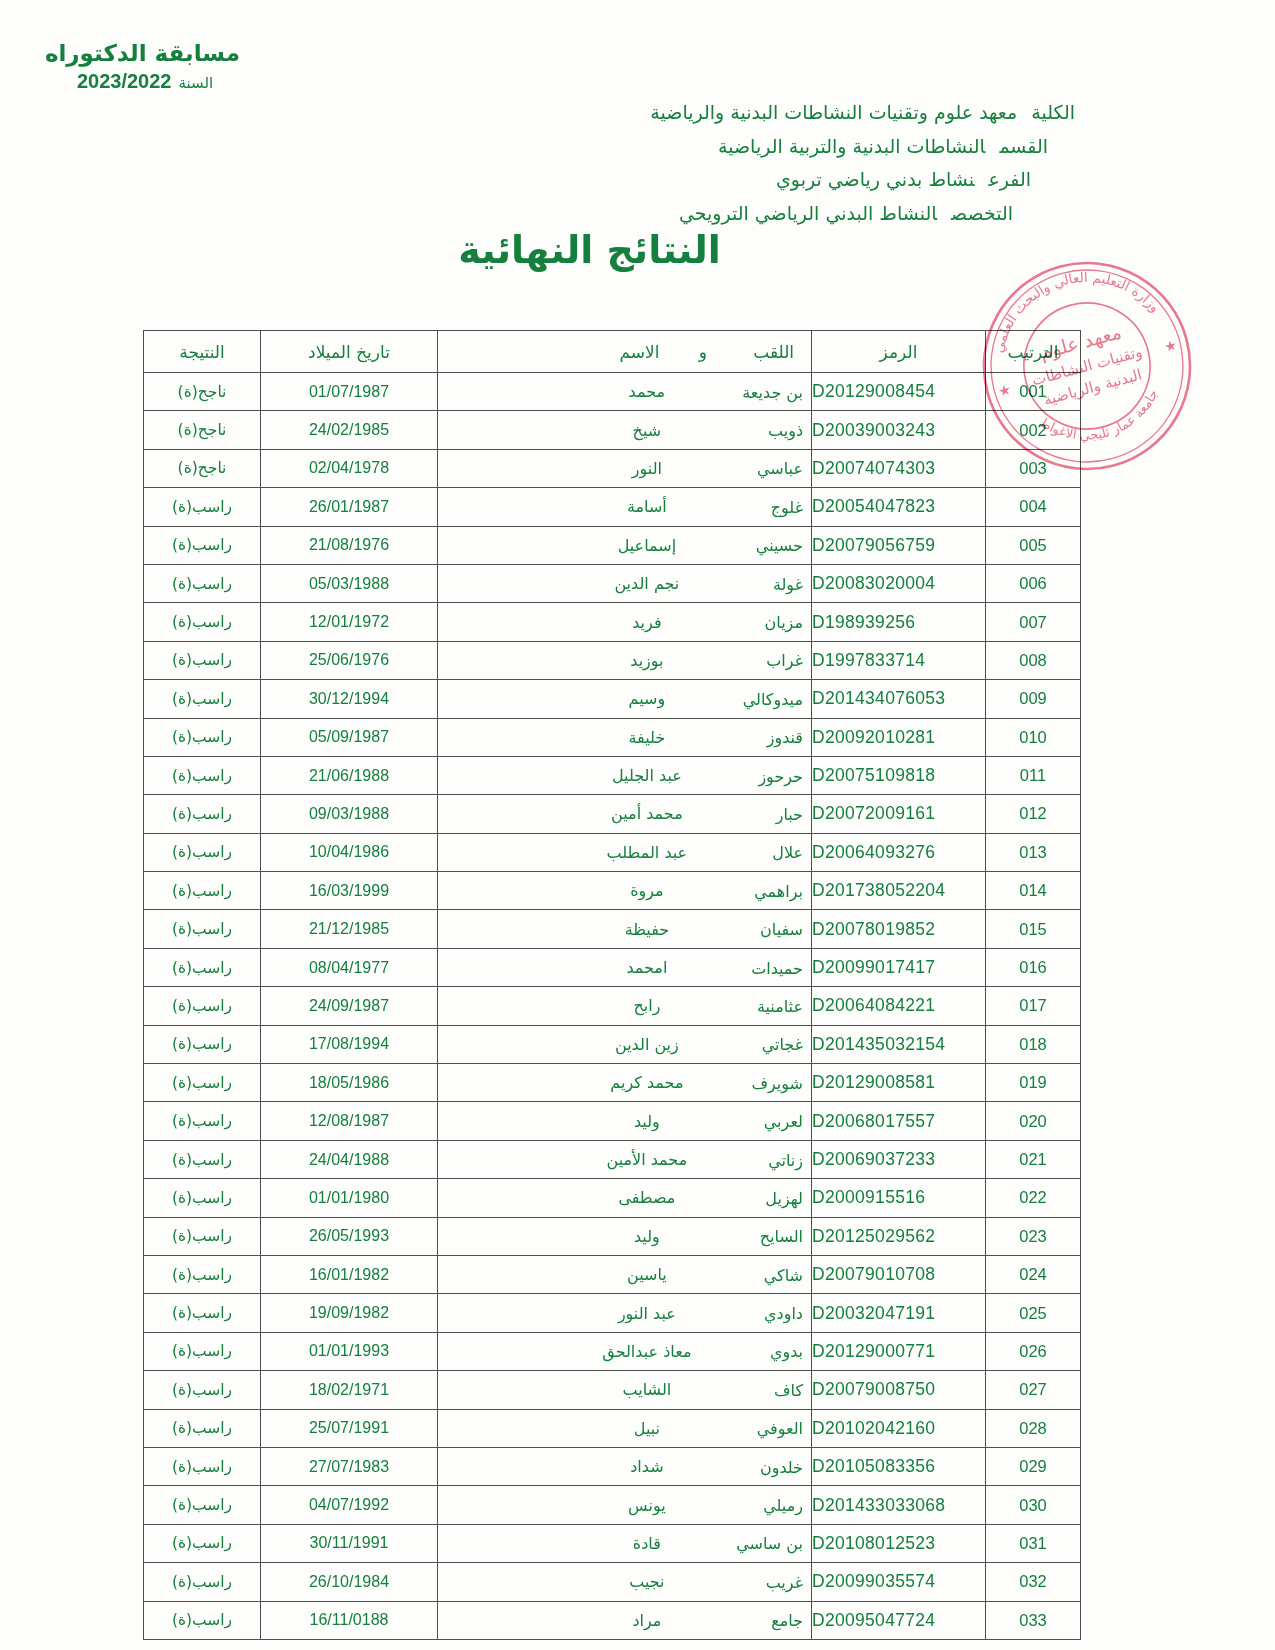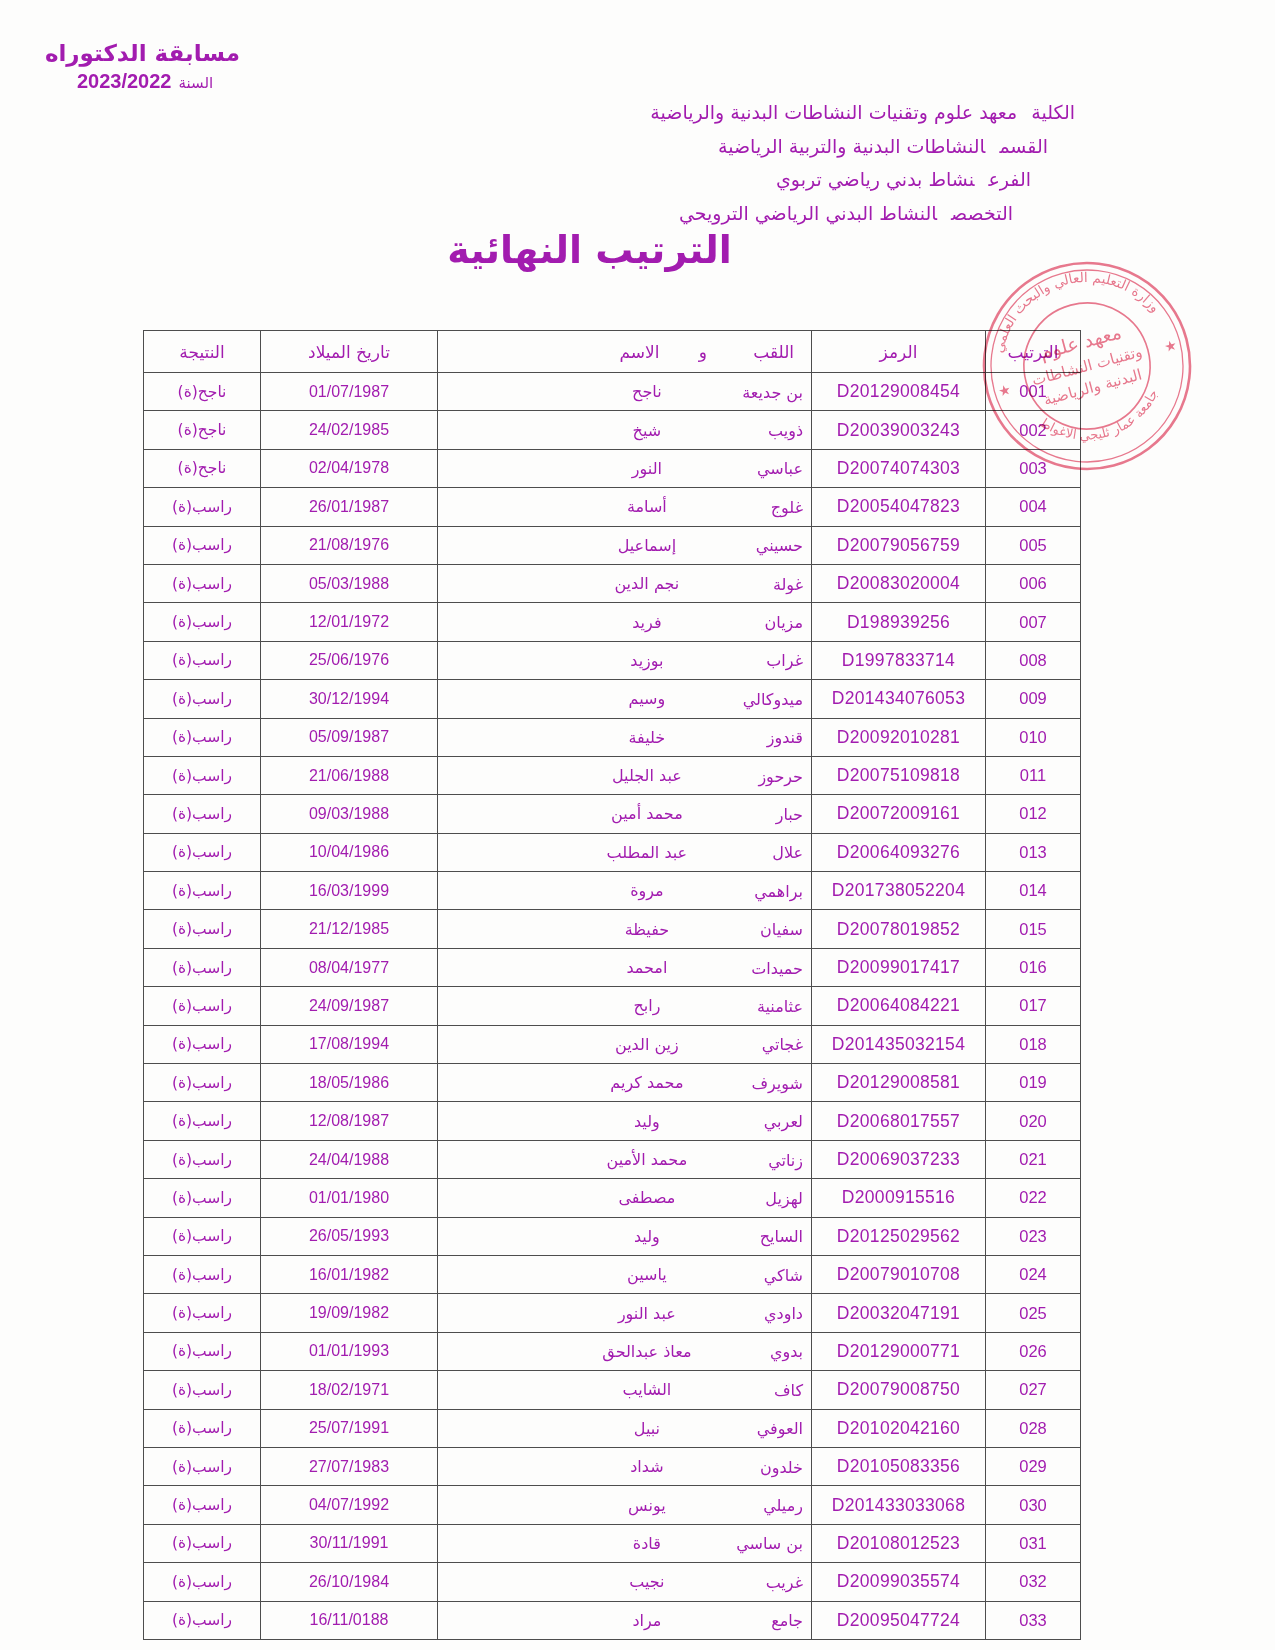--- a/index.html
+++ b/index.html
@@ -3,21 +3,21 @@
 <meta charset="utf-8">
 <style>
   html,body{margin:0;padding:0;background:#e9e9e9;}
   .page{
     position:relative;
     width:1275px;height:1650px;
     margin:0 auto;
     background:#fdfdfc;
     overflow:hidden;
     font-family:"DejaVu Sans", sans-serif;
-    color:#a21caf;
+    color:#15803d;
     direction:rtl;
   }
   
   .comp-block{
     position:absolute;left:50px;top:40px;width:190px;
     direction:rtl;text-align:center;
   }
   .comp-title{font-size:23px;font-weight:bold;white-space:nowrap;}
   .comp-year{margin-top:4px;display:flex;direction:rtl;justify-content:center;align-items:baseline;gap:7px;white-space:nowrap;}
   .comp-year .lbl{font-size:15px;}
@@ -65,21 +65,21 @@
   .h-name{position:relative;}
   .h-name span{position:absolute;top:50%;transform:translate(-50%,-50%);}
   .h-last{left:90%;}
   .h-sep{left:71%;}
   .h-first{left:54%;}
   td.c-rank{
     text-align:center;font-family:"Liberation Sans", sans-serif;
     font-size:16.5px;direction:ltr;margin-top:16px;
   }
   td.c-code{
-    text-align:center;font-family:"Liberation Sans", sans-serif;
+    font-family:"Liberation Sans", sans-serif;
     font-size:17.5px;direction:ltr;letter-spacing:.3px;
   }
   td.c-name{position:relative;font-size:16px;}
   td.c-name .surname{
     position:absolute;right:8px;top:50%;transform:translateY(-50%);
   }
   td.c-name .firstname{display:block;text-align:center;width:88%;}
   td.c-dob{
     text-align:center;font-family:"Liberation Sans", sans-serif;
     font-size:16px;direction:ltr;
@@ -110,21 +110,21 @@
   </div>
 
 
   <div class="info-lines">
     <span class="info-line"><span class="il-label">الكلية</span><span>معهد علوم وتقنيات النشاطات البدنية والرياضية</span></span>
     <span class="info-line"><span class="il-label">القسم</span><span>النشاطات البدنية والتربية الرياضية</span></span>
     <span class="info-line"><span class="il-label">الفرع</span><span>نشاط بدني رياضي تربوي</span></span>
     <span class="info-line"><span class="il-label">التخصص</span><span>النشاط البدني الرياضي الترويحي</span></span>
   </div>
 
-  <div class="doc-title">الترتيب النهائية</div>
+  <div class="doc-title">النتائج النهائية</div>
 
   <table class="results">
     <colgroup>
       <col class="col-rank">
         <col class="col-code">
         <col class="col-name">
         <col class="col-dob">
         <col class="col-result">
     </colgroup>
     <thead>
@@ -139,21 +139,21 @@
         <th>تاريخ الميلاد</th>
         <th>النتيجة</th>
       </tr>
     </thead>
     <tbody>
         <tr>
           <td class="c-rank">001</td>
           <td class="c-code">D20129008454</td>
           <td class="c-name">
             <span class="surname">بن جديعة</span>
-            <span class="firstname">ناجح</span>
+            <span class="firstname">محمد</span>
           </td>
           <td class="c-dob">01/07/1987</td>
           <td class="c-result">ناجح(ة)</td>
         </tr>
         <tr>
           <td class="c-rank">002</td>
           <td class="c-code">D20039003243</td>
           <td class="c-name">
             <span class="surname">ذويب</span>
             <span class="firstname">شيخ</span>

